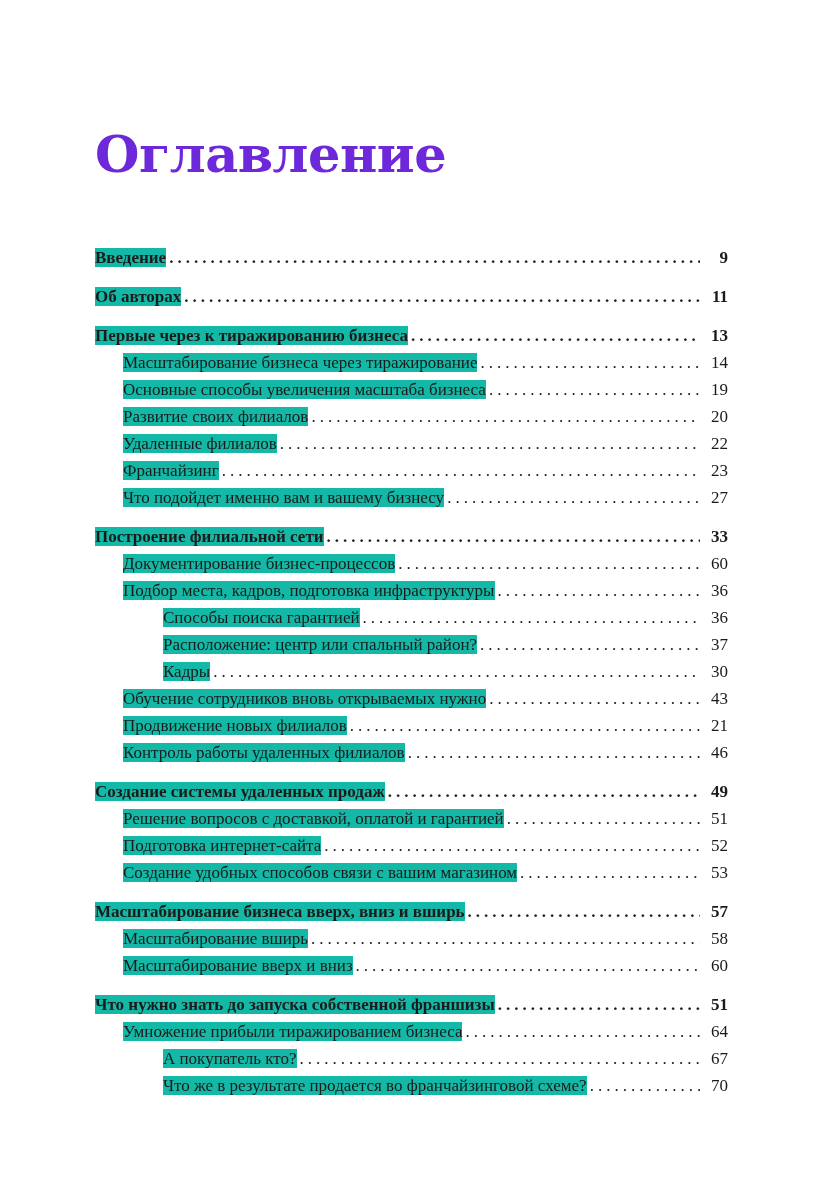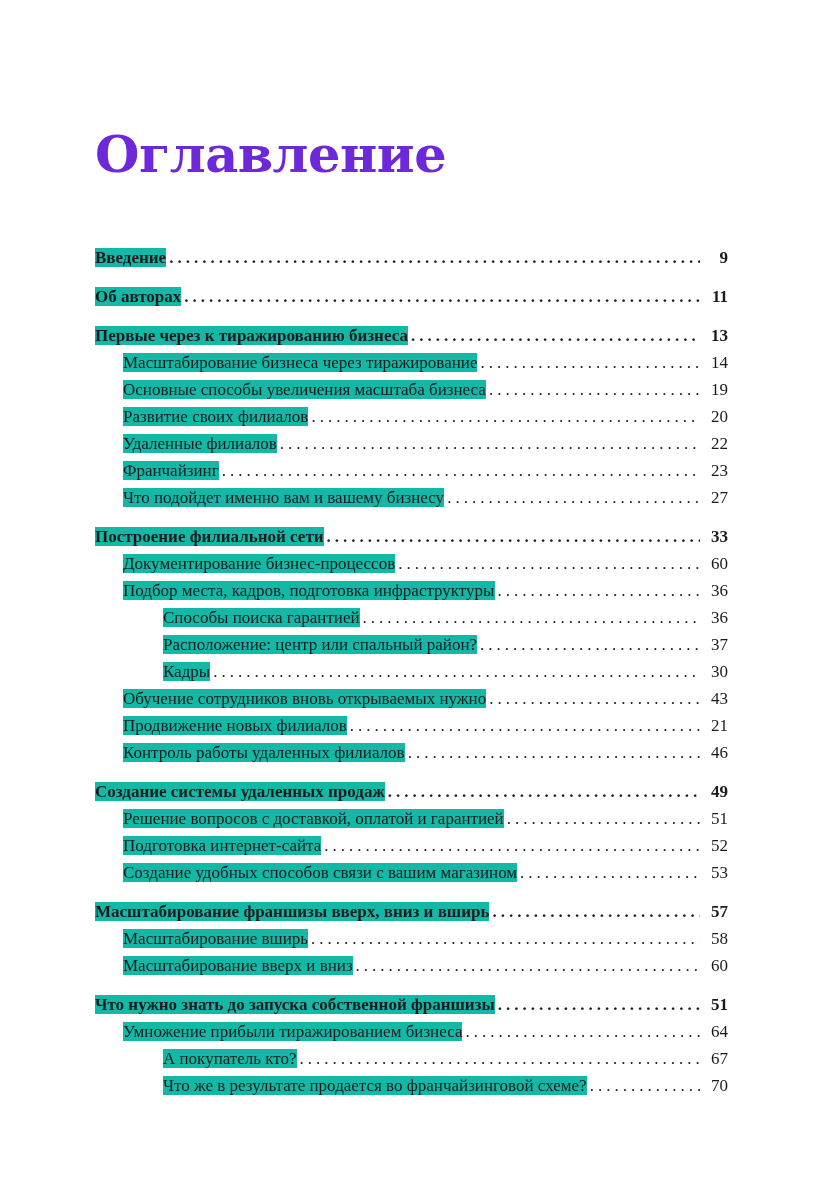--- a/index.html
+++ b/index.html
@@ -86,21 +86,21 @@
       <div class="toc-entry level-2"><span class="toc-title">Способы поиска гарантией</span><span class="toc-dots">........................................................................................................................................................................................................</span><span class="toc-page">36</span></div>
       <div class="toc-entry level-2"><span class="toc-title">Расположение: центр или спальный район?</span><span class="toc-dots">........................................................................................................................................................................................................</span><span class="toc-page">37</span></div>
       <div class="toc-entry level-2"><span class="toc-title">Кадры</span><span class="toc-dots">........................................................................................................................................................................................................</span><span class="toc-page">30</span></div>
       <div class="toc-entry level-1"><span class="toc-title">Обучение сотрудников вновь открываемых нужно</span><span class="toc-dots">........................................................................................................................................................................................................</span><span class="toc-page">43</span></div>
       <div class="toc-entry level-1"><span class="toc-title">Продвижение новых филиалов</span><span class="toc-dots">........................................................................................................................................................................................................</span><span class="toc-page">21</span></div>
       <div class="toc-entry level-1"><span class="toc-title">Контроль работы удаленных филиалов</span><span class="toc-dots">........................................................................................................................................................................................................</span><span class="toc-page">46</span></div>
       <div class="toc-entry level-0"><span class="toc-title">Создание системы удаленных продаж</span><span class="toc-dots">........................................................................................................................................................................................................</span><span class="toc-page">49</span></div>
       <div class="toc-entry level-1"><span class="toc-title">Решение вопросов с доставкой, оплатой и гарантией</span><span class="toc-dots">........................................................................................................................................................................................................</span><span class="toc-page">51</span></div>
       <div class="toc-entry level-1"><span class="toc-title">Подготовка интернет-сайта</span><span class="toc-dots">........................................................................................................................................................................................................</span><span class="toc-page">52</span></div>
       <div class="toc-entry level-1"><span class="toc-title">Создание удобных способов связи с вашим магазином</span><span class="toc-dots">........................................................................................................................................................................................................</span><span class="toc-page">53</span></div>
-      <div class="toc-entry level-0"><span class="toc-title">Масштабирование франшизы вверх, вниз и вширь</span><span class="toc-dots">........................................................................................................................................................................................................</span><span class="toc-page">57</span></div>
+      <div class="toc-entry level-0"><span class="toc-title">Масштабирование бизнеса вверх, вниз и вширь</span><span class="toc-dots">........................................................................................................................................................................................................</span><span class="toc-page">57</span></div>
       <div class="toc-entry level-1"><span class="toc-title">Масштабирование вширь</span><span class="toc-dots">........................................................................................................................................................................................................</span><span class="toc-page">58</span></div>
       <div class="toc-entry level-1"><span class="toc-title">Масштабирование вверх и вниз</span><span class="toc-dots">........................................................................................................................................................................................................</span><span class="toc-page">60</span></div>
       <div class="toc-entry level-0"><span class="toc-title">Что нужно знать до запуска собственной франшизы</span><span class="toc-dots">........................................................................................................................................................................................................</span><span class="toc-page">51</span></div>
       <div class="toc-entry level-1"><span class="toc-title">Умножение прибыли тиражированием бизнеса</span><span class="toc-dots">........................................................................................................................................................................................................</span><span class="toc-page">64</span></div>
       <div class="toc-entry level-2"><span class="toc-title">А покупатель кто?</span><span class="toc-dots">........................................................................................................................................................................................................</span><span class="toc-page">67</span></div>
       <div class="toc-entry level-2"><span class="toc-title">Что же в результате продается во франчайзинговой схеме?</span><span class="toc-dots">........................................................................................................................................................................................................</span><span class="toc-page">70</span></div>
     </div>
 </div>
 
 </body></html>

